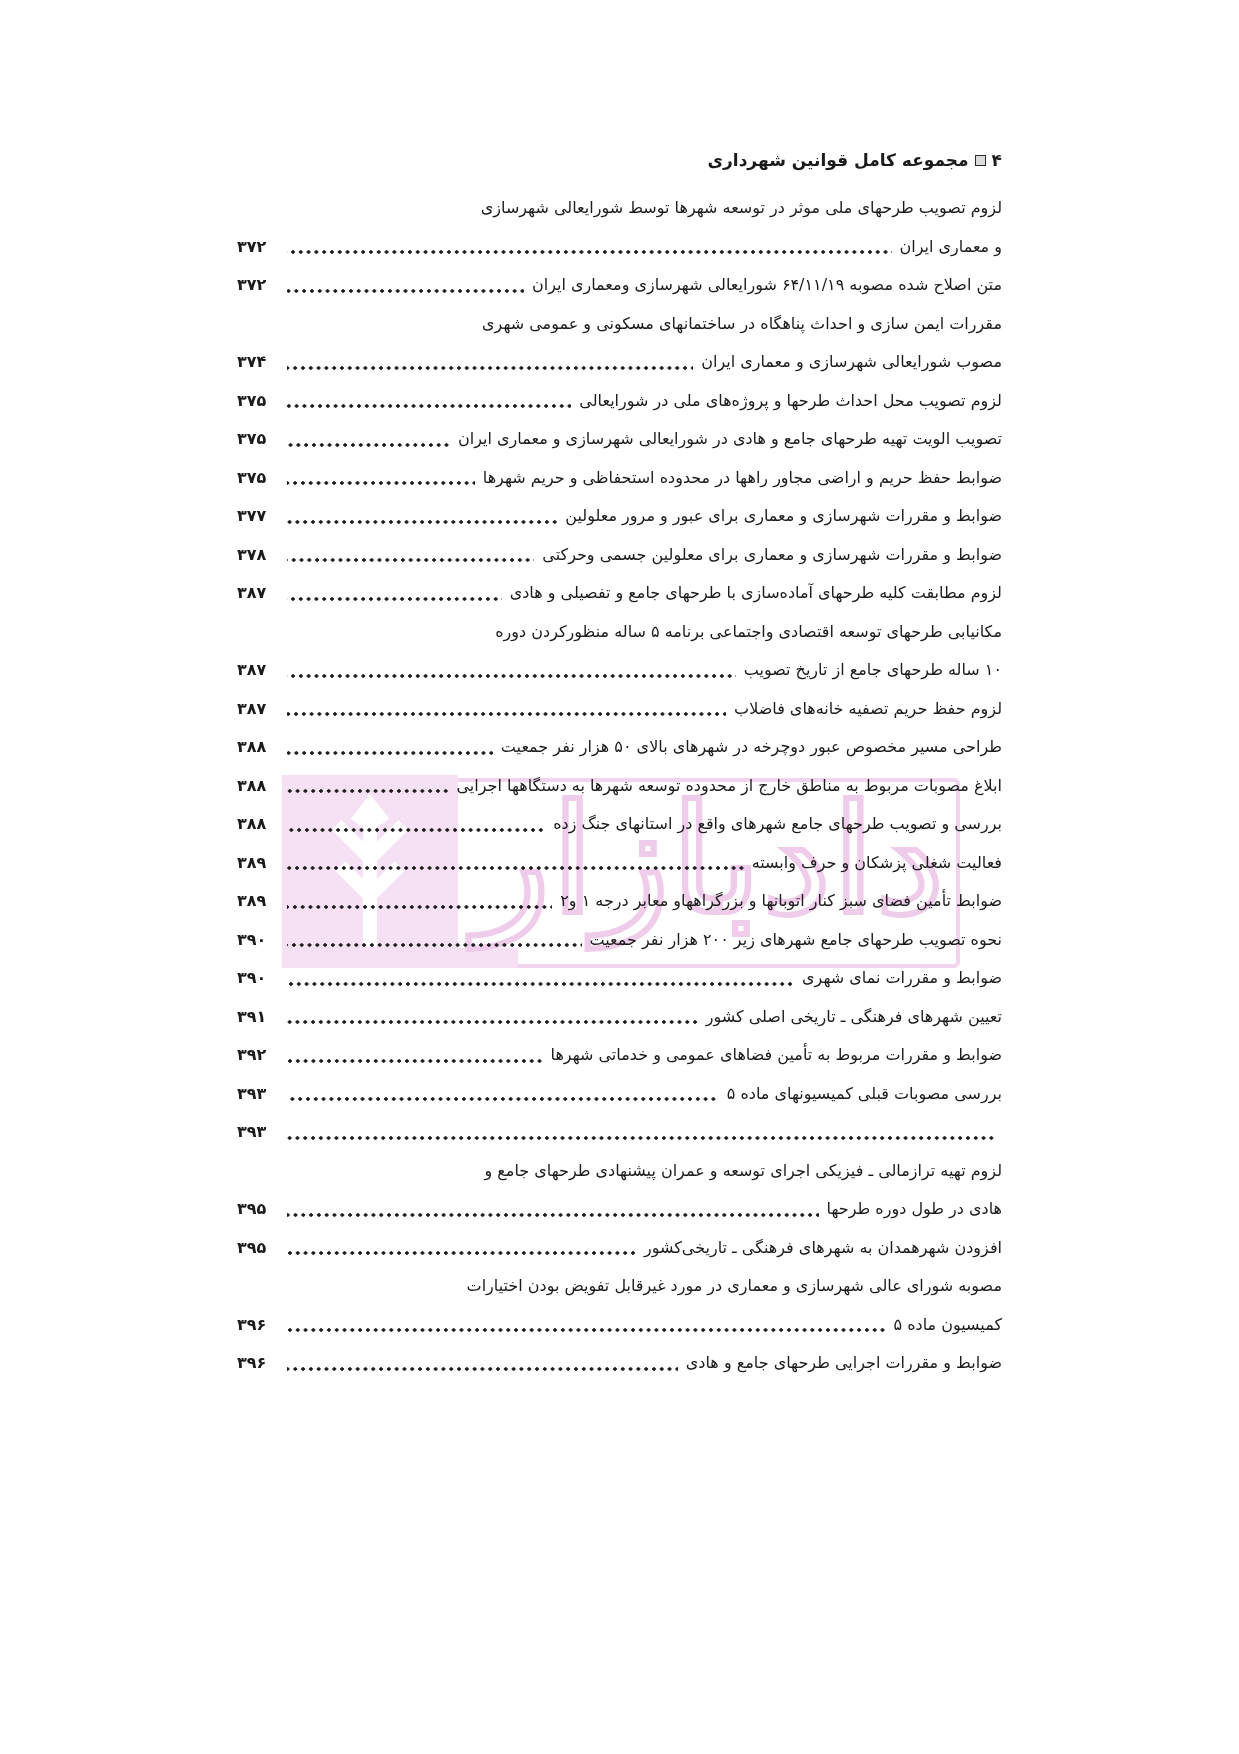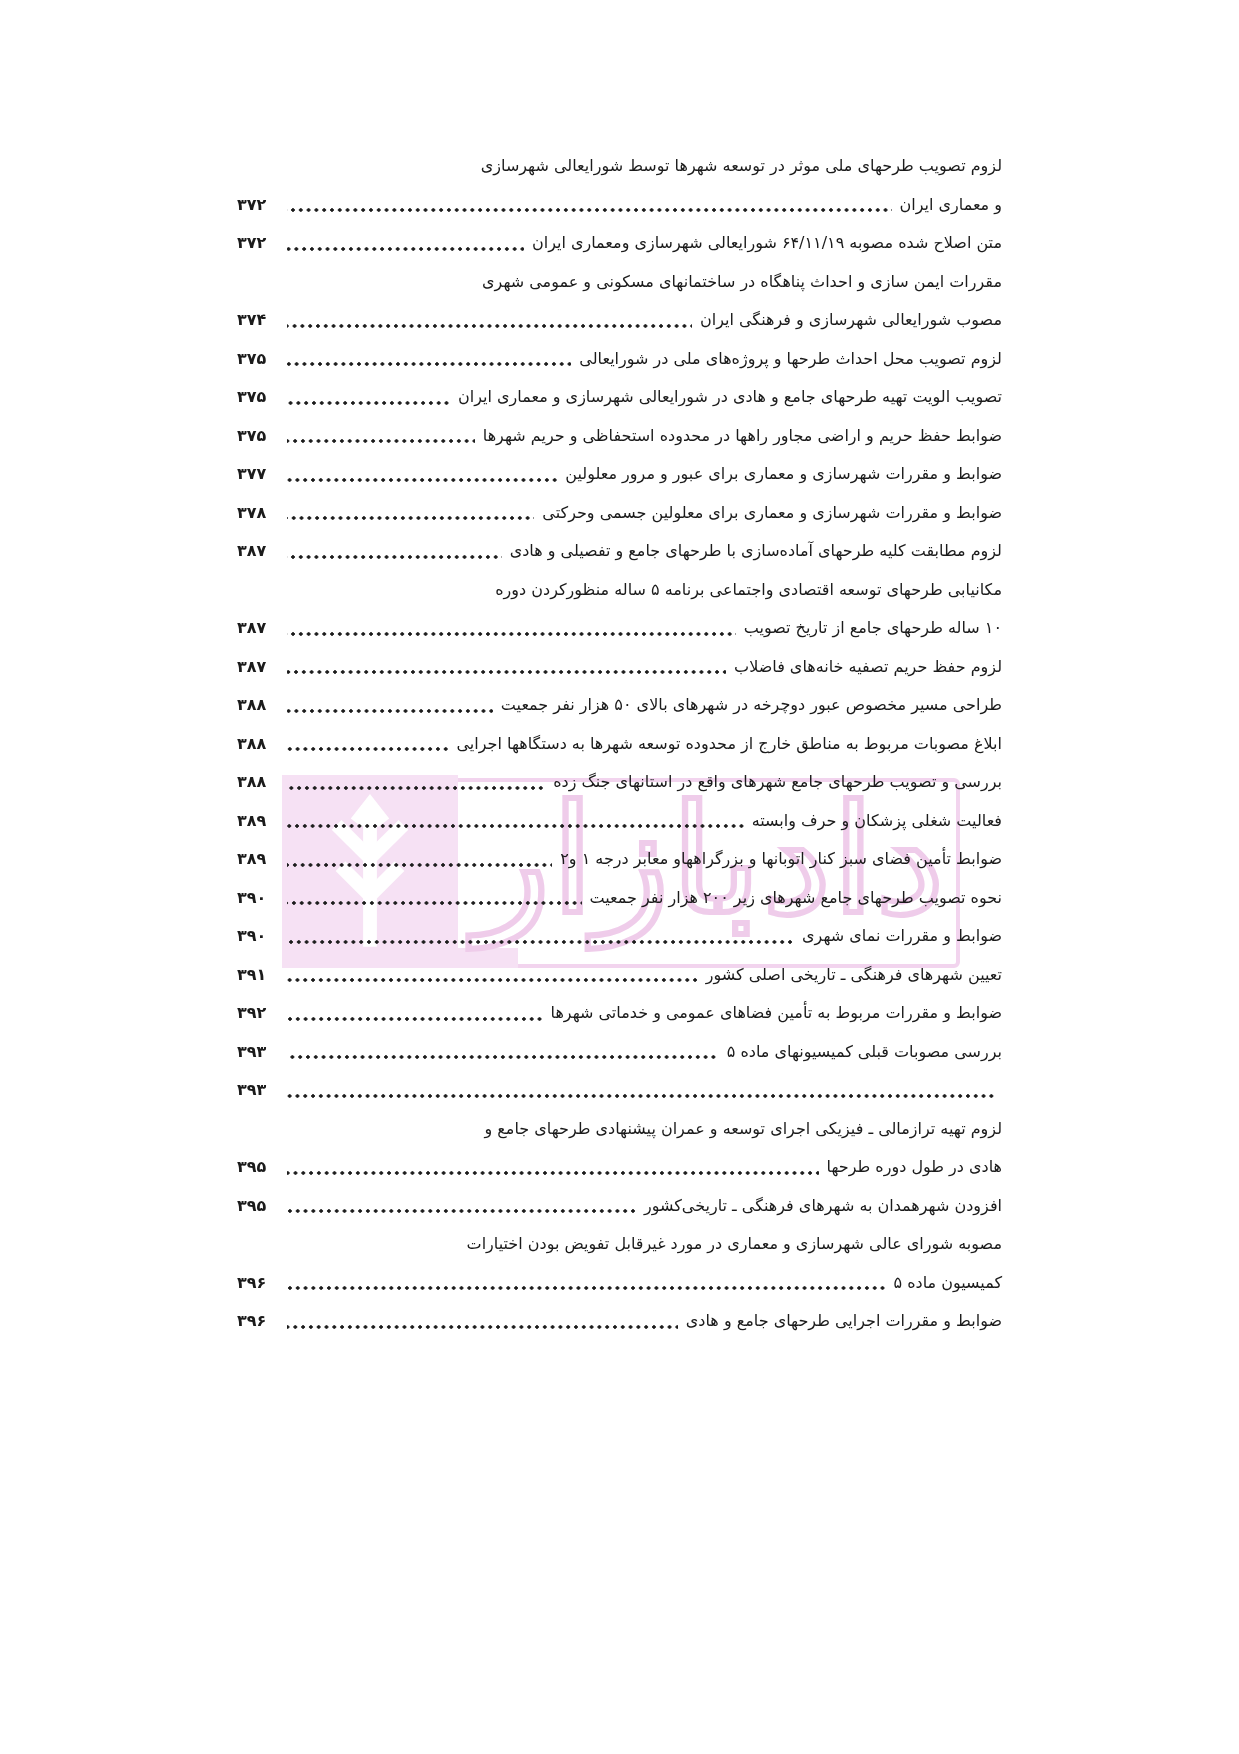--- a/index.html
+++ b/index.html
@@ -109,39 +109,42 @@
         </g>
       </svg>
     </div>
     <div class="wm-strip"></div>
     <svg class="wm-text" viewBox="0 0 510 200">
       <text x="255" y="142" text-anchor="middle" font-size="150" font-family="DejaVu Sans, sans-serif" direction="rtl" fill="none" stroke="#efccea" stroke-width="6" textLength="470" lengthAdjust="spacingAndGlyphs">دادبازار</text>
     </svg>
   </div>
 
   <div class="content">
+    <div class="header">
+      <span>۴</span><span class="header-square"></span><span>مجموعه کامل قوانین شهرداری</span>
+    </div>
     <div class="toc">
         <div class="toc-row">
           <span class="toc-title">لزوم تصویب طرحهای ملی موثر در توسعه شهرها توسط شورایعالی شهرسازی</span>
         </div>
         <div class="toc-row">
           <span class="toc-title">و معماری ایران</span>
           <span class="toc-leader"></span>
           <span class="toc-page">۳۷۲</span>
         </div>
         <div class="toc-row">
           <span class="toc-title">متن اصلاح شده مصوبه ۶۴/۱۱/۱۹ شورایعالی شهرسازی ومعماری ایران</span>
           <span class="toc-leader"></span>
           <span class="toc-page">۳۷۲</span>
         </div>
         <div class="toc-row">
           <span class="toc-title">مقررات ایمن سازی و احداث پناهگاه در ساختمانهای مسکونی و عمومی شهری</span>
         </div>
         <div class="toc-row">
-          <span class="toc-title">مصوب شورایعالی شهرسازی و فرهنگی ایران</span>
+          <span class="toc-title">مصوب شورایعالی شهرسازی و معماری ایران</span>
           <span class="toc-leader"></span>
           <span class="toc-page">۳۷۴</span>
         </div>
         <div class="toc-row">
           <span class="toc-title">لزوم تصویب محل احداث طرحها و پروژه‌های ملی در شورایعالی</span>
           <span class="toc-leader"></span>
           <span class="toc-page">۳۷۵</span>
         </div>
         <div class="toc-row">
           <span class="toc-title">تصویب الویت تهیه طرحهای جامع و هادی در شورایعالی شهرسازی و معماری ایران</span>

